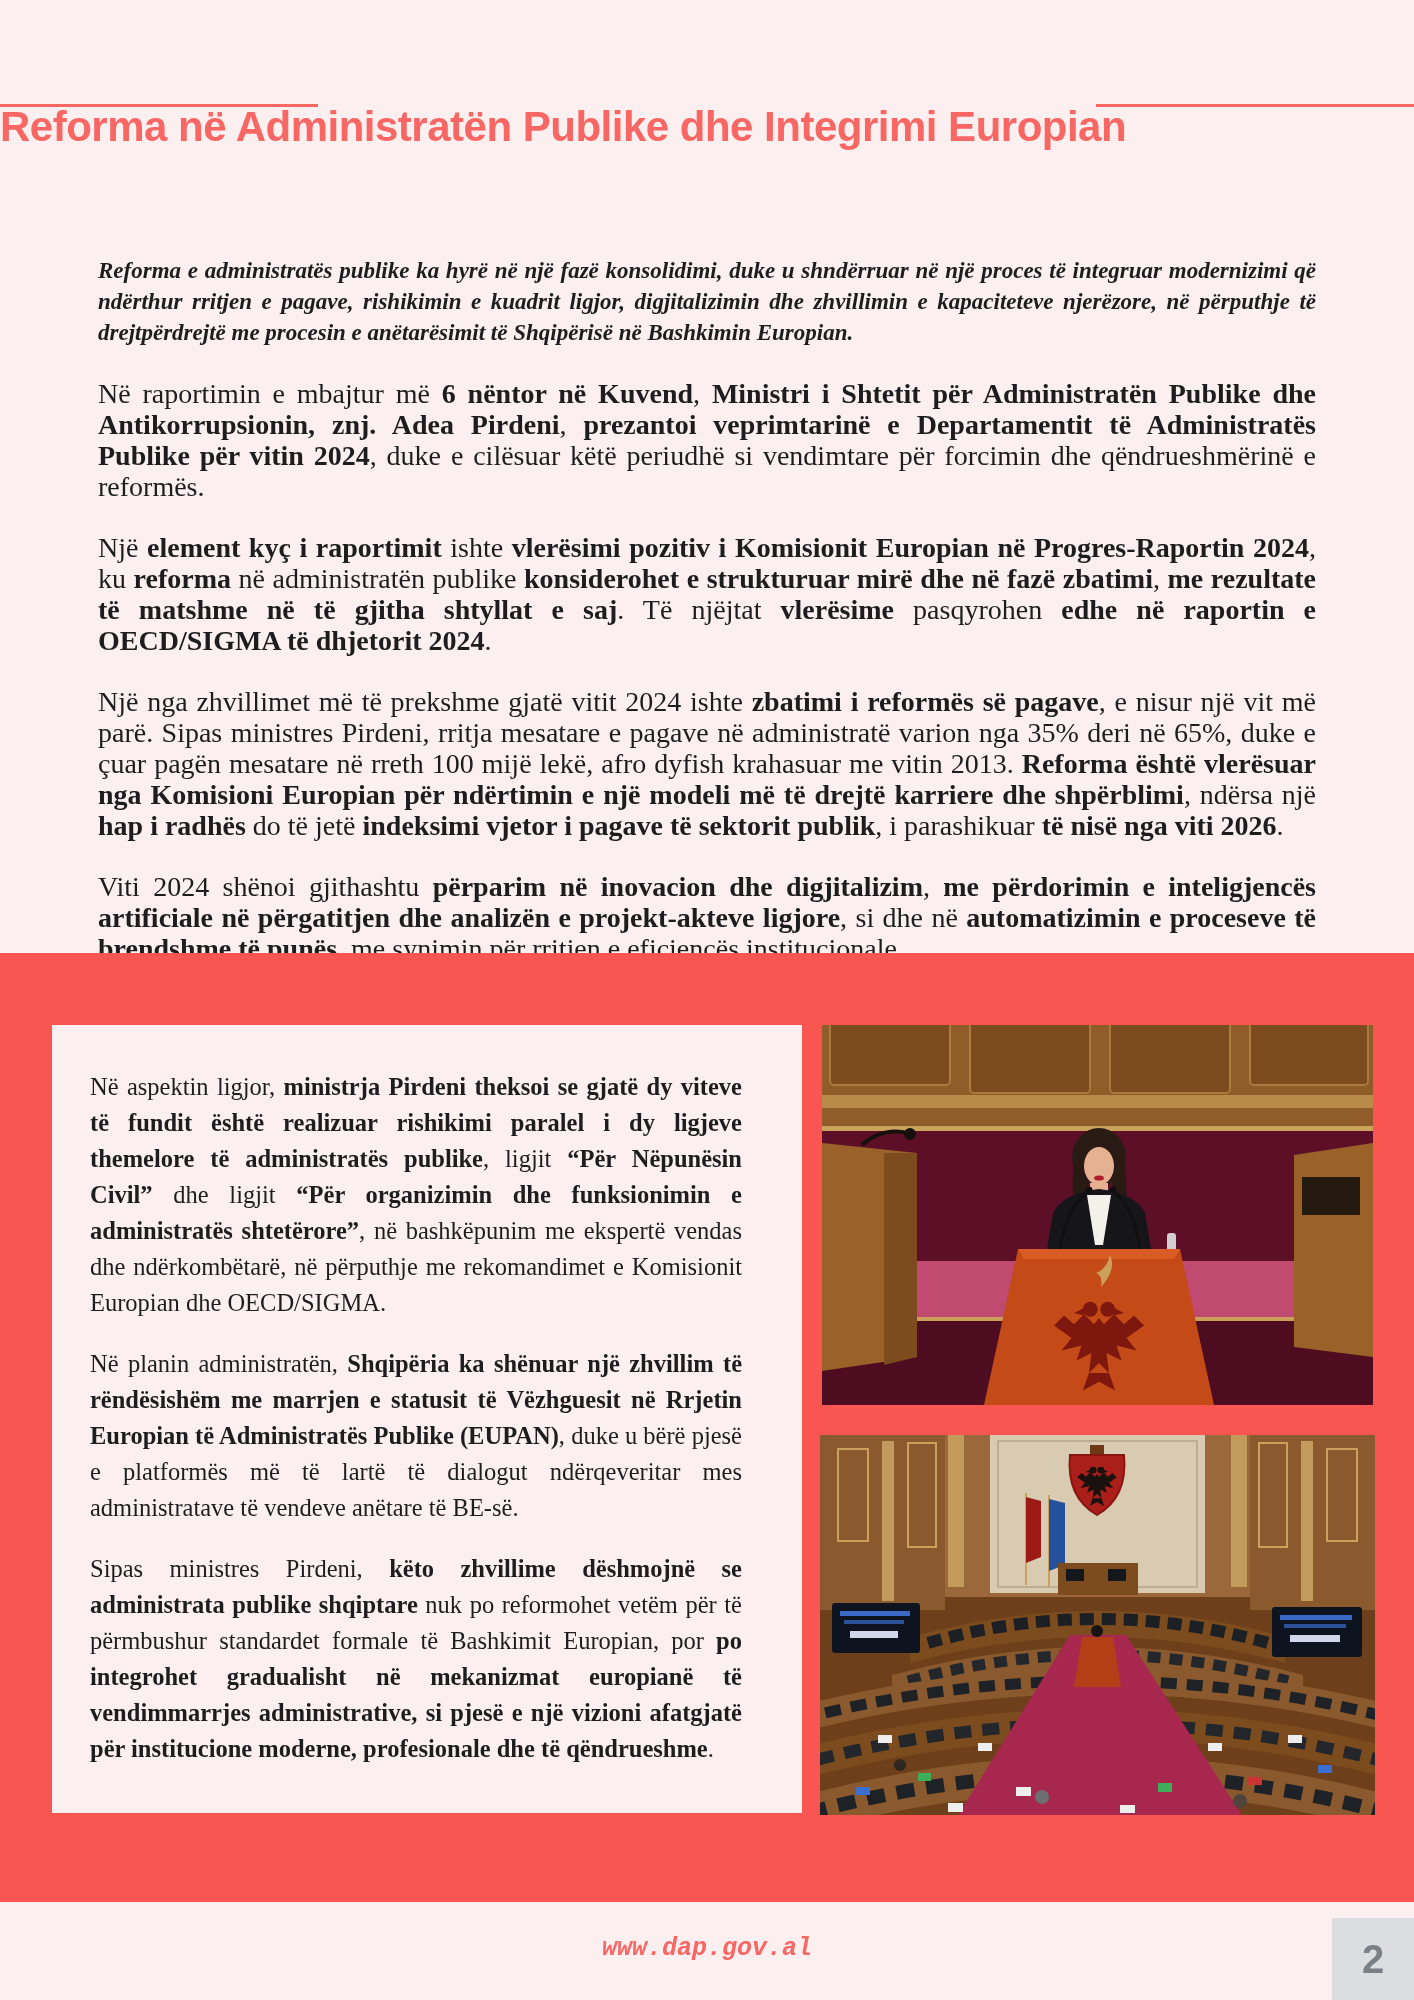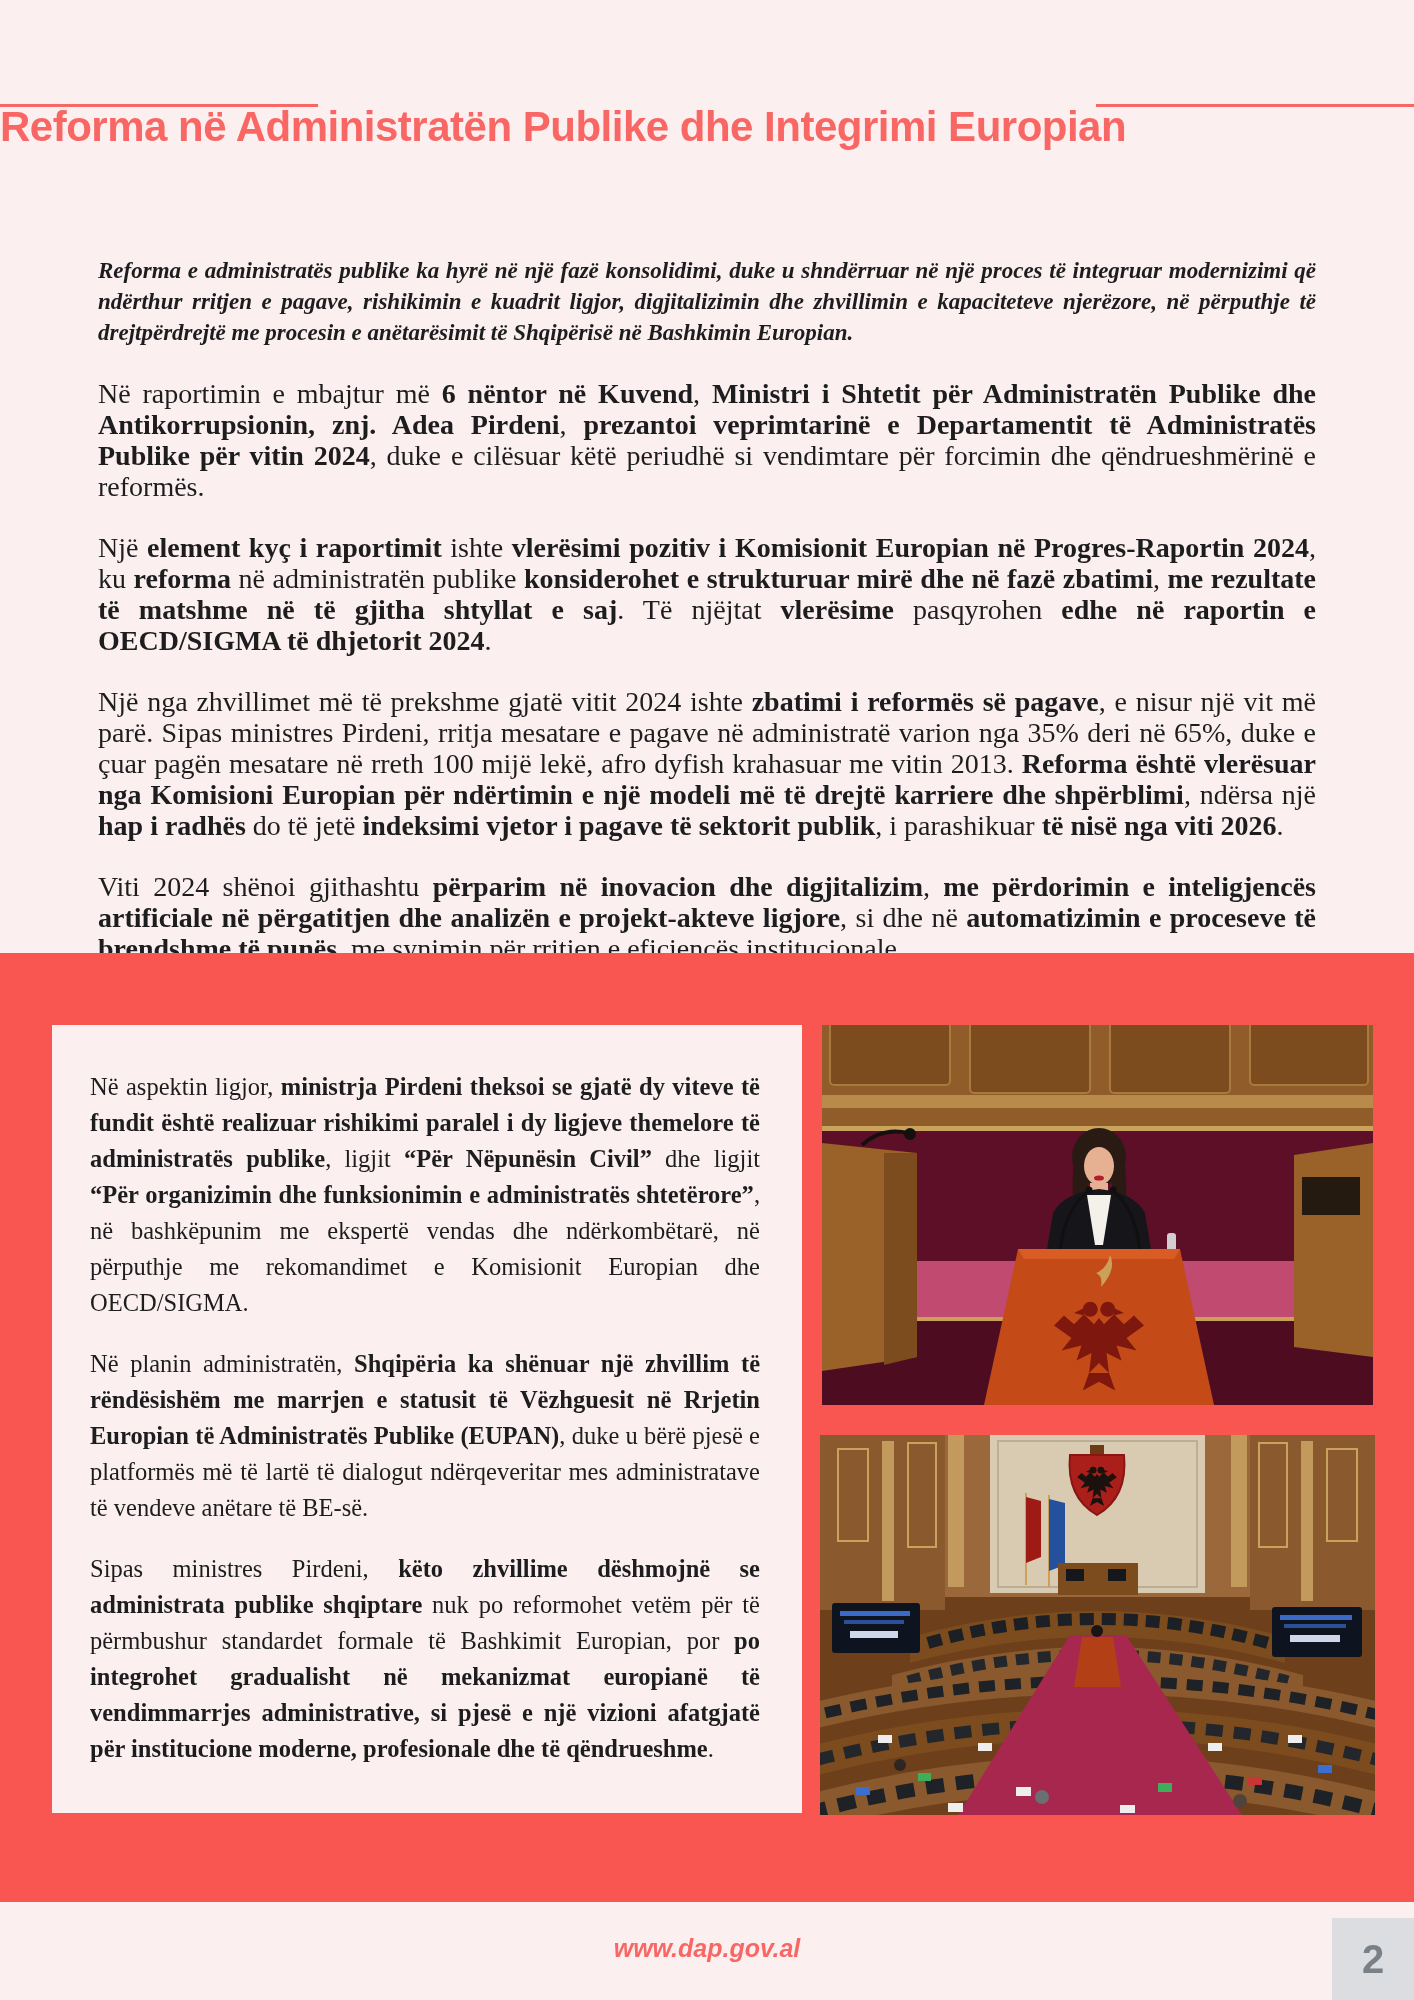--- a/index.html
+++ b/index.html
@@ -27,34 +27,34 @@
   .article p{
     margin:0 0 30px 0;font-size:28px;line-height:31px;text-align:justify;
     text-justify:inter-word;
   }
   .article p.intro{font-style:italic;font-weight:bold;font-size:23px;}
   .b{font-weight:bold;}
   
   .highlight{position:absolute;left:0;top:953px;width:1414px;height:949px;background:#F95551;}
   .textbox{
     position:absolute;left:52px;top:72px;width:750px;height:788px;
-    background:#FBF0EF;box-sizing:border-box;padding:44px 42px 0 38px;overflow:hidden;
+    background:#FBF0EF;box-sizing:border-box;padding:44px 60px 0 38px;overflow:hidden;
   }
   .textbox p{
     margin:0 0 25px 0;font-size:24.5px;line-height:36px;text-align:justify;
     text-justify:inter-word;
   }
   .photo{position:absolute;margin:0;padding:0;overflow:hidden;}
   .photo1{left:822px;top:72px;width:551px;height:380px;}
   .photo2{left:820px;top:482px;width:555px;height:380px;}
   .photo svg{display:block;}
   
   .site-url{
     position:absolute;left:0;top:1934px;width:100%;text-align:center;
-    font-family:Liberation Sans, sans-serif;font-weight:bold;font-style:italic;
+    font-family:Liberation Mono, monospace;font-weight:bold;font-style:italic;
     font-size:25px;color:#F96765;text-decoration:none;
   }
   .pagenum{
     position:absolute;left:1332px;top:1918px;width:82px;height:82px;
     background:#DBDDE1;display:flex;align-items:center;justify-content:center;
     font-family:"Liberation Sans",sans-serif;font-weight:bold;font-size:40px;color:#7A8087;
   }
 </style>
 </head>
 <body>

